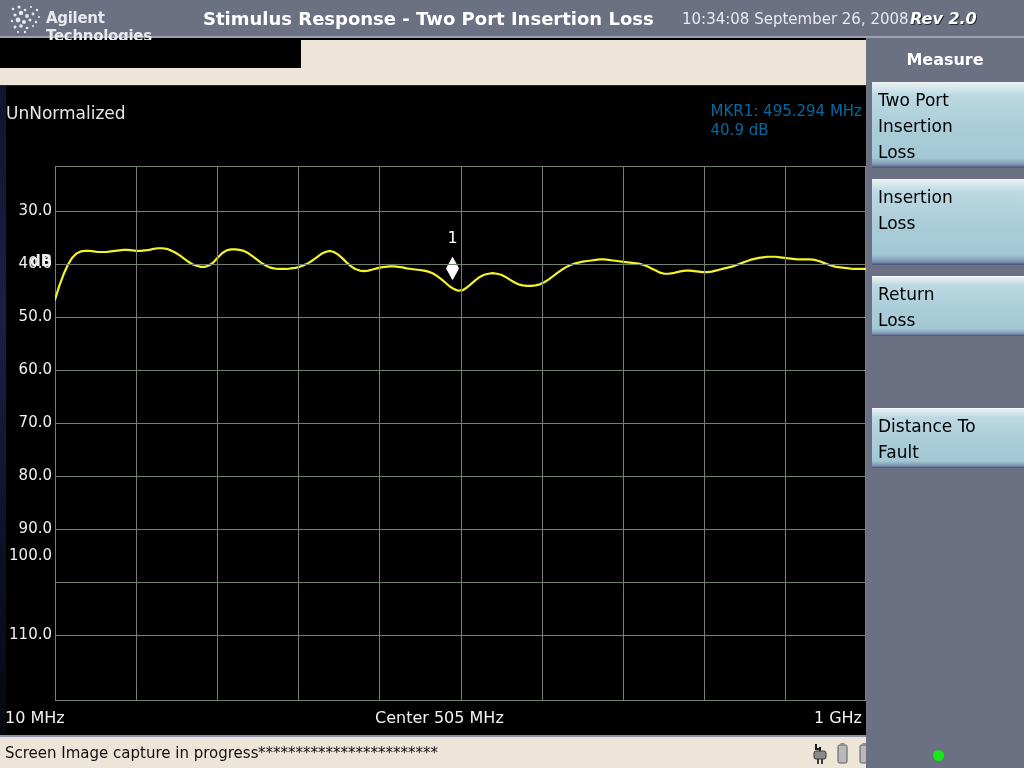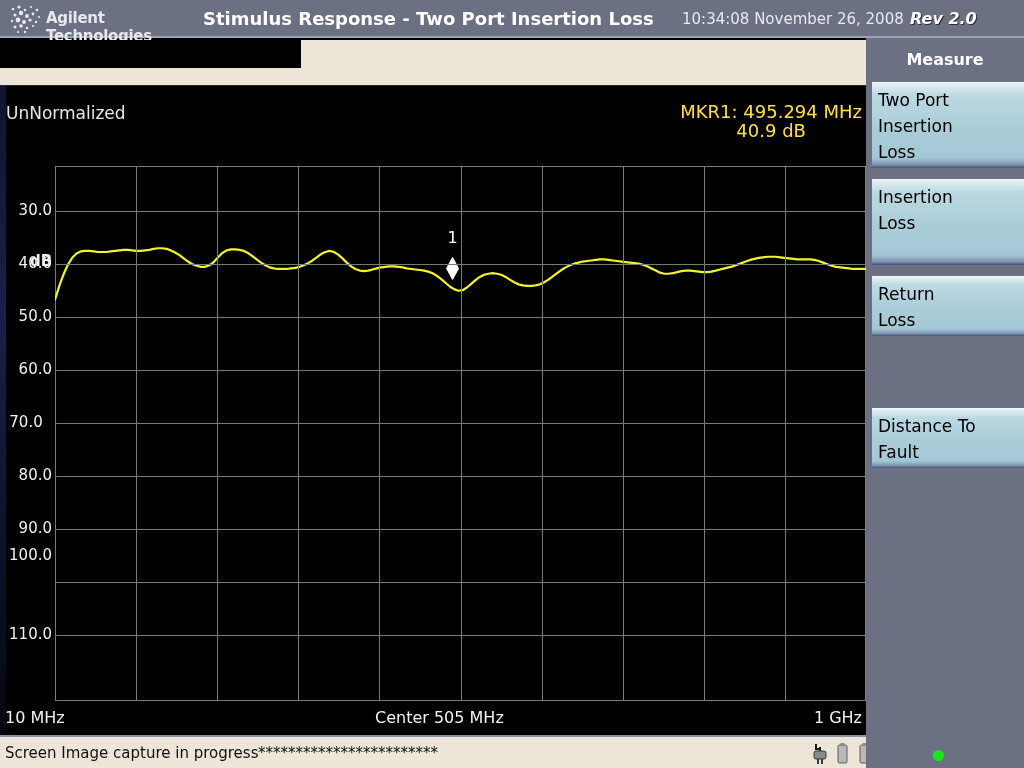--- a/index.html
+++ b/index.html
@@ -71,21 +71,21 @@
     position: absolute; left: 0; top: 0; width: 6px; height: 648px;
     background: linear-gradient(to bottom, #10142c 0%, #1a2048 35%, #0c1024 75%, #05070f 100%);
   }
   #unnormalized {
     position: absolute; left: 6px; top: 17px;
     color: #e6e6e6; font-size: 17px;
     font-family: "DejaVu Sans", sans-serif;
   }
   #mkr-readout {
     position: absolute; right: 4px; top: 16px;
-    text-align: center; color: #fde047; font-size: 18px; line-height: 19px;
+    text-align: left; color: #0369a1; font-size: 15px; line-height: 19px;
     font-family: "DejaVu Sans", sans-serif;
   }
 
   
   #plot {
     position: absolute; left: 55px; top: 80px;
     width: 811px; height: 535px;
   }
   #plot-border {
     position: absolute; left: 0; top: 0; width: 811px; height: 535px;
@@ -226,21 +226,21 @@
             <circle cx="13" cy="22" r="1.8"></circle>
           <circle cx="19" cy="24" r="1.3"></circle>
             <circle cx="25" cy="22" r="1.1"></circle>
           <circle cx="10" cy="28" r="1.1"></circle>
             <circle cx="17" cy="28" r="1.2"></circle>
         </g>
       </svg>
       <div id="agilent-name">Agilent Technologies</div>
     </div>
     <div id="window-title">Stimulus Response - Two Port Insertion Loss</div>
-    <div id="clock">10:34:08  November 26, 2008</div>
+    <div id="clock">10:34:08  September 26, 2008</div>
     <div id="rev">Rev 2.0</div>
   </div>
 
   <div id="subbar">
     <div id="subbar-black"></div>
   </div>
 
   <div id="graph-area">
     <div id="left-glow"></div>
 
@@ -251,21 +251,21 @@
       <div>40.9 dB</div>
     </div>
 
     <div id="ylabel-unit" style="left:30px; top:166px;">dB</div>
 
     <div id="yaxis-labels" style="left: 0px; top: 0px; width: 52px; height: 680px;">
         <div class="ylabel" style="top: 115px;">30.0</div>
         <div class="ylabel" style="top: 168px;">40.0</div>
         <div class="ylabel" style="top: 221px;">50.0</div>
         <div class="ylabel" style="top: 274px;">60.0</div>
-        <div class="ylabel" style="top: 327px; text-align: center;">70.0</div>
+        <div class="ylabel" style="top: 327px;">70.0</div>
         <div class="ylabel" style="top: 380px;">80.0</div>
         <div class="ylabel" style="top: 433px;">90.0</div>
         <div class="ylabel" style="top: 460px;">100.0</div>
         <div class="ylabel" style="top: 539px;">110.0</div>
       </div>
 
     <div id="plot">
       <div id="plot-border"></div>
       <svg id="trace-svg" viewBox="0 0 811 535" preserveAspectRatio="none">
         <polyline id="trace-path" fill="none" stroke="#f3f32a" stroke-width="2.2" stroke-linejoin="round" stroke-linecap="round" points="0.00,133.75 4.29,119.95 8.58,108.27 12.87,98.72 17.16,91.82 21.46,87.57 25.75,85.45 30.04,84.92 34.33,84.92 38.62,85.45 42.91,85.98 47.20,85.98 51.49,85.98 55.78,85.45 60.07,84.92 64.37,84.39 68.66,83.86 72.95,83.86 77.24,84.39 81.53,84.92 85.82,84.92 90.11,84.39 94.40,83.86 98.69,82.80 102.98,82.27 107.28,82.27 111.57,82.80 115.86,84.39 120.15,86.51 124.44,89.17 128.73,92.35 133.02,95.54 137.31,98.19 141.60,99.78 145.89,100.84 150.19,100.84 154.48,99.25 158.77,96.07 163.06,91.29 167.35,87.04 171.64,84.39 175.93,83.33 180.22,83.33 184.51,83.86 188.80,84.92 193.10,87.04 197.39,90.23 201.68,93.41 205.97,96.60 210.26,99.25 214.55,101.37 218.84,102.44 223.13,102.97 227.42,102.97 231.71,102.97 236.01,102.44 240.30,101.90 244.59,100.84 248.88,99.25 253.17,97.13 257.46,94.47 261.75,91.29 266.04,88.11 270.33,85.98 274.62,84.92 278.92,85.98 283.21,88.64 287.50,92.35 291.79,96.60 296.08,100.31 300.37,102.97 304.66,104.56 308.95,105.09 313.24,104.56 317.53,103.50 321.83,102.44 326.12,101.37 330.41,100.84 334.70,100.31 338.99,100.31 343.28,100.84 347.57,101.37 351.86,102.44 356.15,102.97 360.44,103.50 364.74,104.03 369.03,104.56 373.32,105.62 377.61,107.21 381.90,109.87 386.19,113.05 390.48,116.77 394.77,120.48 399.06,123.13 403.35,124.73 407.65,124.20 411.94,121.54 416.23,117.83 420.52,114.11 424.81,110.93 429.10,108.80 433.39,107.74 437.68,107.21 441.97,107.74 446.26,108.80 450.56,110.93 454.85,113.58 459.14,116.24 463.43,118.36 467.72,119.42 472.01,119.95 476.30,119.95 480.59,119.42 484.88,118.36 489.17,116.24 493.47,113.58 497.76,110.40 502.05,107.21 506.34,104.03 510.63,101.37 514.92,99.25 519.21,97.66 523.50,96.60 527.79,95.54 532.08,95.00 536.38,94.47 540.67,93.94 544.96,93.41 549.25,93.41 553.54,93.94 557.83,94.47 562.12,95.00 566.41,95.54 570.70,96.07 574.99,96.60 579.29,97.13 583.58,97.66 587.87,98.72 592.16,100.31 596.45,102.44 600.74,104.56 605.03,106.68 609.32,107.74 613.61,107.74 617.90,107.21 622.20,106.15 626.49,105.09 630.78,104.56 635.07,104.56 639.36,105.09 643.65,105.62 647.94,106.15 652.23,106.15 656.52,105.62 660.81,104.56 665.11,103.50 669.40,102.44 673.69,101.37 677.98,100.31 682.27,98.72 686.56,97.13 690.85,95.54 695.14,93.94 699.43,92.88 703.72,91.82 708.02,91.29 712.31,90.76 716.60,90.76 720.89,90.76 725.18,91.29 729.47,91.82 733.76,92.35 738.05,92.88 742.34,93.41 746.63,93.41 750.93,93.41 755.22,93.41 759.51,93.94 763.80,95.00 768.09,96.60 772.38,98.19 776.67,99.78 780.96,100.84 785.25,101.37 789.54,101.90 793.84,102.44 798.13,102.97 802.42,102.97 806.71,102.97 811.00,102.97"></polyline>

